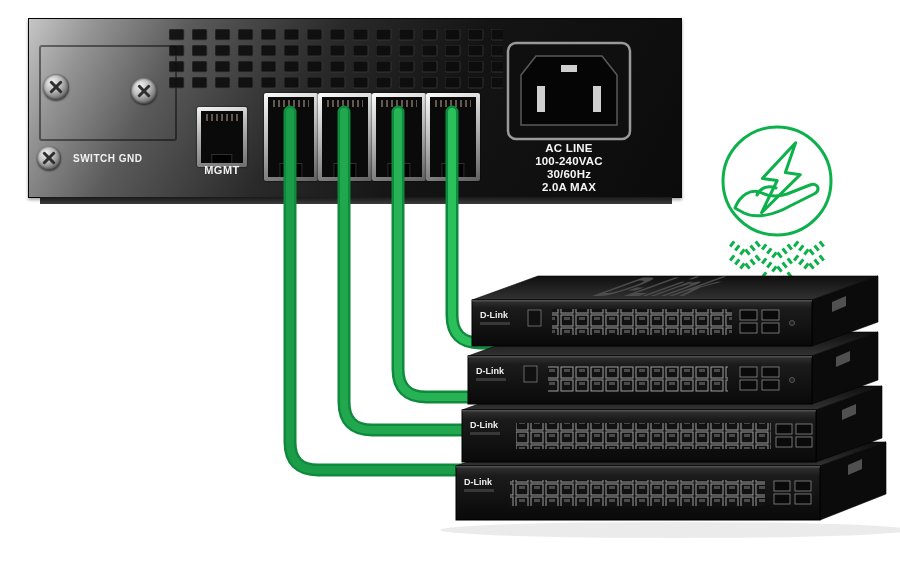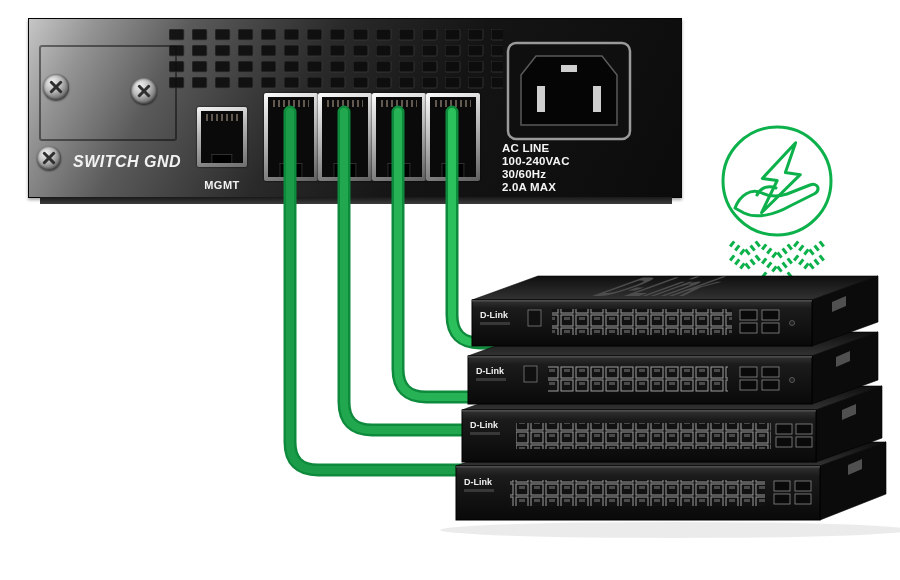--- a/index.html
+++ b/index.html
@@ -16,37 +16,37 @@
     border:2px solid rgba(0,0,0,.45);border-radius:3px;}
   .screw{position:absolute;width:26px;height:26px;border-radius:50%;
     background:radial-gradient(circle at 35% 30%,#f2f2f2,#b8b8b8 40%,#666 75%,#3a3a3a);
     box-shadow:inset 0 0 3px rgba(0,0,0,.85),0 1px 2px rgba(0,0,0,.6);}
   .screw::before,.screw::after{content:"";position:absolute;left:50%;top:50%;width:16px;height:3px;
     background:#2e2e2e;border-radius:1px;transform:translate(-50%,-50%) rotate(45deg);}
   .screw::after{transform:translate(-50%,-50%) rotate(-45deg);}
   .screw-a{left:14px;top:55px;}
   .screw-b{left:102px;top:59px;}
   .screw-gnd{left:8px;top:127px;width:24px;height:24px;}
-  .gnd-label{position:absolute;left:44px;top:134px;color:#f2f2f2;font-size:16px;
-    font-weight:bold;letter-spacing:.5px;white-space:nowrap;font-style:italic;}
+  .gnd-label{position:absolute;left:44px;top:134px;color:#f2f2f2;font-size:10px;
+    font-weight:bold;letter-spacing:.5px;white-space:nowrap;}
   .vents{position:absolute;left:140px;top:10px;}
   .mgmt{position:absolute;left:168px;top:88px;width:50px;height:60px;padding:4px;box-sizing:border-box;
     background:linear-gradient(165deg,#f4f4f4,#b5b5b5 40%,#6e6e6e);border-radius:2px;box-shadow:0 0 2px #000;}
   .jack{width:100%;height:100%;background:#0a0a0a;position:relative;}
   .jack::before{content:"";position:absolute;left:5px;right:5px;top:3px;height:7px;
     background:repeating-linear-gradient(90deg,#a98 0 2px,#0a0a0a 2px 5px);opacity:.55;}
   .jack::after{content:"";position:absolute;left:50%;bottom:0;transform:translateX(-50%);
     width:46%;height:16%;background:#000;border:1px solid #2f2f2f;border-bottom:none;}
-  .mgmt-label{position:absolute;left:164px;top:160px;width:58px;text-align:center;
+  .mgmt-label{position:absolute;left:164px;top:145px;width:58px;text-align:center;
     color:#f2f2f2;font-size:11px;font-weight:bold;letter-spacing:.5px;}
   .port{position:absolute;top:74px;width:54px;height:88px;padding:4px;box-sizing:border-box;
     background:linear-gradient(160deg,#fbfbfb,#b9b9b9 45%,#5f5f5f);border-radius:2px;box-shadow:0 0 2px #000;}
   .p1{left:235px;}.p2{left:289px;}.p3{left:343px;}.p4{left:397px;}
   .ac{position:absolute;left:477px;top:22px;}
-  .ac-text{position:absolute;left:473px;top:123px;width:134px;
+  .ac-text{position:absolute;left:473px;top:123px;width:134px;text-align:center;
     color:#f5f5f5;font-size:11.5px;font-weight:bold;line-height:13px;letter-spacing:.2px;}
 
   .overlay{position:absolute;left:0;top:0;pointer-events:none;}
   svg text{font-family:"Liberation Sans",sans-serif;}
 </style>
 </head>
 <body>
 
 <div id="app">
 

